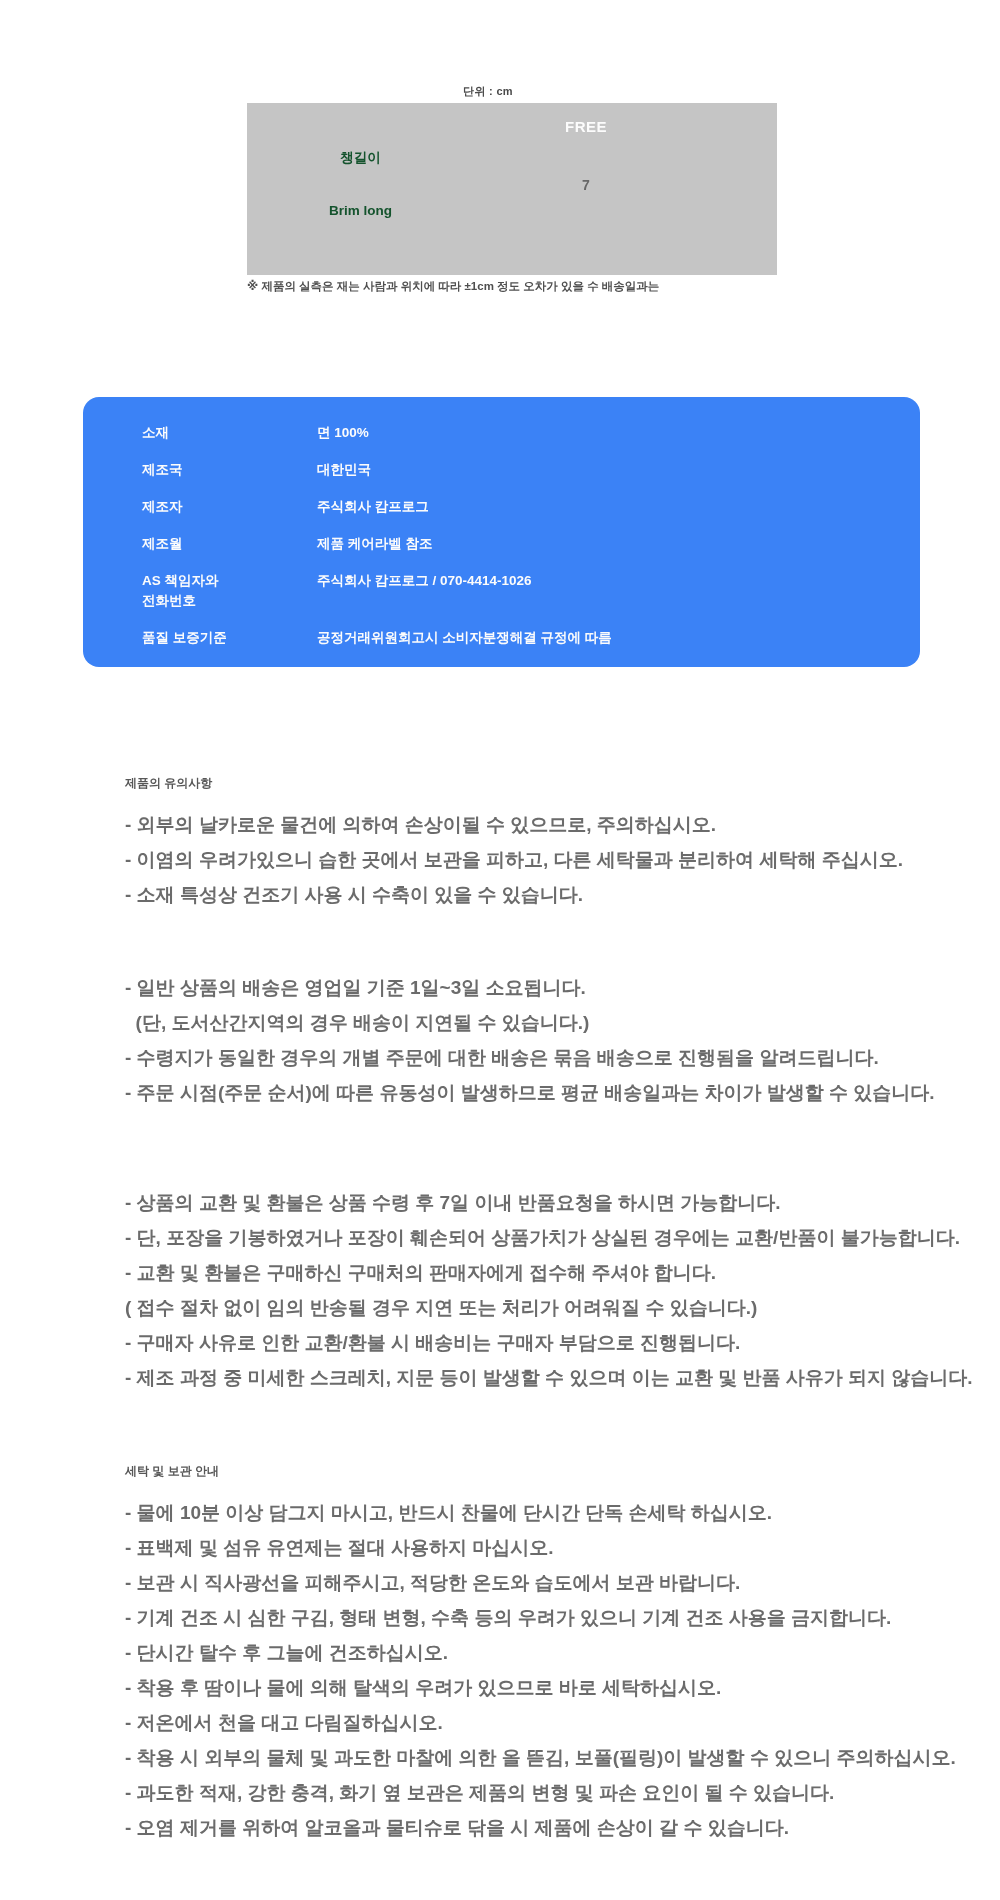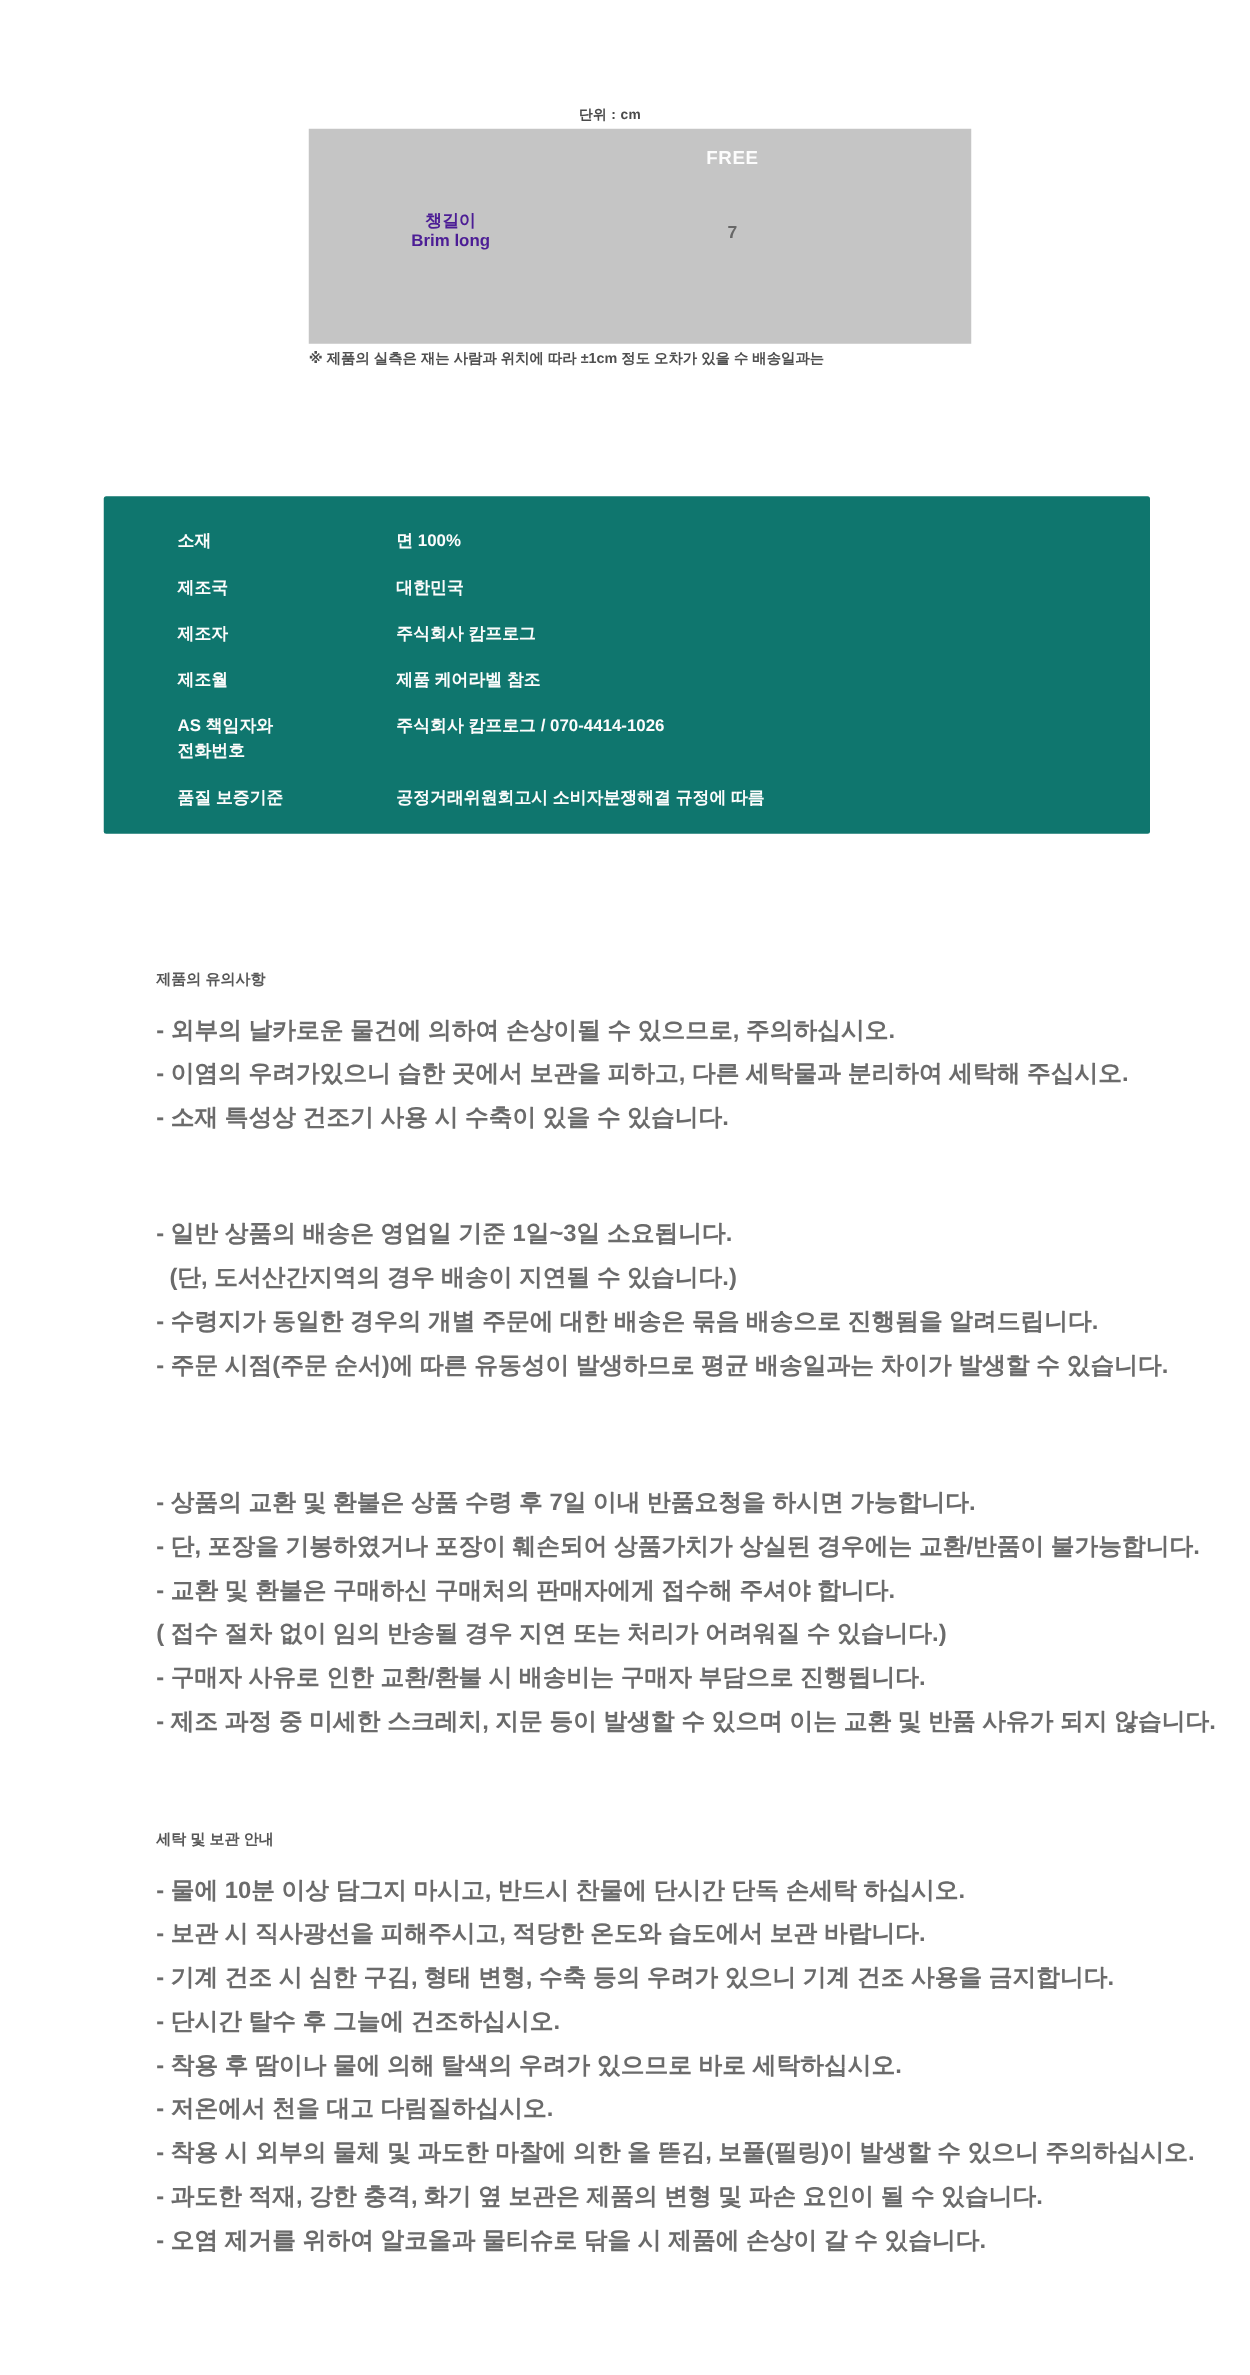--- a/index.html
+++ b/index.html
@@ -23,40 +23,40 @@
   .st-header .st-spacer { width:145px; }
   .st-header .st-head-cell {
     flex:1; display:flex; align-items:center; justify-content:center; padding-right:45px;
     color:#fcfcfc; font-weight:bold; font-size:15px; letter-spacing:0.5px;
   }
   .st-row { display:flex; }
   .st-row1 { height:69px; }
   .st-row2 { height:56px; }
   .st-label {
     width:145px; box-sizing:border-box; padding-right:14px;
-    display:flex; flex-direction:column; align-items:center; justify-content:center;
-    color:#4c1d95; font-weight:bold; font-size:13.5px; line-height:16px; text-align:center;
+    display:flex; flex-direction:column; align-items:center; justify-content:space-between;
+    color:#14532d; font-weight:bold; font-size:13.5px; line-height:16px; text-align:center;
   }
   .st-value {
     flex:1; display:flex; align-items:center; justify-content:center; padding-right:45px;
     color:#676767; font-weight:bold; font-size:14px;
   }
   .st-row2 .st-label { border-top:2px solid #d4d4d4; }
   .st-row2 .st-value { border-top:2px solid #b0b0b0; border-left:2px solid #d0d0d0; }
 
   
   .measure-note {
     position:absolute; left:247px; top:279px;
     font-size:11.5px; font-weight:bold; color:#4f4f4f;
   }
 
   
   .info-box {
     position:absolute; left:83px; top:397px; width:837px; height:270px;
-    background:#0f766e; border-radius:2px; box-sizing:border-box;
+    background:#3b82f6; border-radius:16px; box-sizing:border-box;
     padding:26px 30px 0 59px;
   }
   .info-row { display:flex; margin-bottom:17px; color:#fcfcfc; font-weight:bold; font-size:13.5px; line-height:20px; }
   .info-label { width:175px; flex-shrink:0; white-space:pre-line; }
   .info-value { flex:1; }
 
   
   .section { position:absolute; left:125px; }
   .sec-title { font-size:12px; line-height:17px; font-weight:bold; color:#575757; margin:0; }
   .sec-items { margin-top:26px; }
@@ -146,20 +146,21 @@
       <div class="sec-item">( 접수 절차 없이 임의 반송될 경우 지연 또는 처리가 어려워질 수 있습니다.)</div>
       <div class="sec-item">- 구매자 사유로 인한 교환/환불 시 배송비는 구매자 부담으로 진행됩니다.</div>
       <div class="sec-item">- 제조 과정 중 미세한 스크레치, 지문 등이 발생할 수 있으며 이는 교환 및 반품 사유가 되지 않습니다.</div>
     </div>
   </div>
 
   <div class="section section-care">
     <h2 class="sec-title">세탁 및 보관 안내</h2>
     <div class="sec-items">
       <div class="sec-item">- 물에 10분 이상 담그지 마시고, 반드시 찬물에 단시간 단독 손세탁 하십시오.</div>
+      <div class="sec-item">- 표백제 및 섬유 유연제는 절대 사용하지 마십시오.</div>
       <div class="sec-item">- 보관 시 직사광선을 피해주시고, 적당한 온도와 습도에서 보관 바랍니다.</div>
       <div class="sec-item">- 기계 건조 시 심한 구김, 형태 변형, 수축 등의 우려가 있으니 기계 건조 사용을 금지합니다.</div>
       <div class="sec-item">- 단시간 탈수 후 그늘에 건조하십시오.</div>
       <div class="sec-item">- 착용 후 땀이나 물에 의해 탈색의 우려가 있으므로 바로 세탁하십시오.</div>
       <div class="sec-item">- 저온에서 천을 대고 다림질하십시오.</div>
       <div class="sec-item">- 착용 시 외부의 물체 및 과도한 마찰에 의한 올 뜯김, 보풀(필링)이 발생할 수 있으니 주의하십시오.</div>
       <div class="sec-item">- 과도한 적재, 강한 충격, 화기 옆 보관은 제품의 변형 및 파손 요인이 될 수 있습니다.</div>
       <div class="sec-item">- 오염 제거를 위하여 알코올과 물티슈로 닦을 시 제품에 손상이 갈 수 있습니다.</div>
     </div>
   </div>

